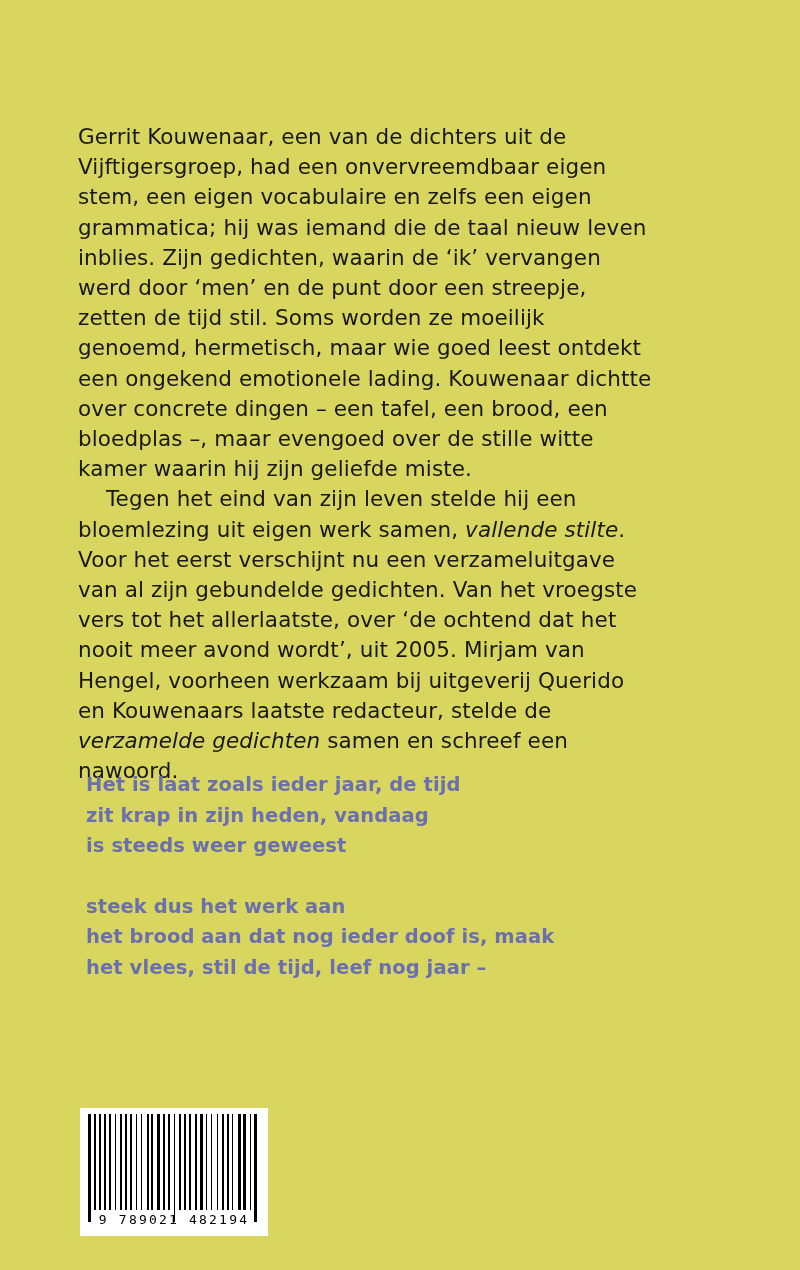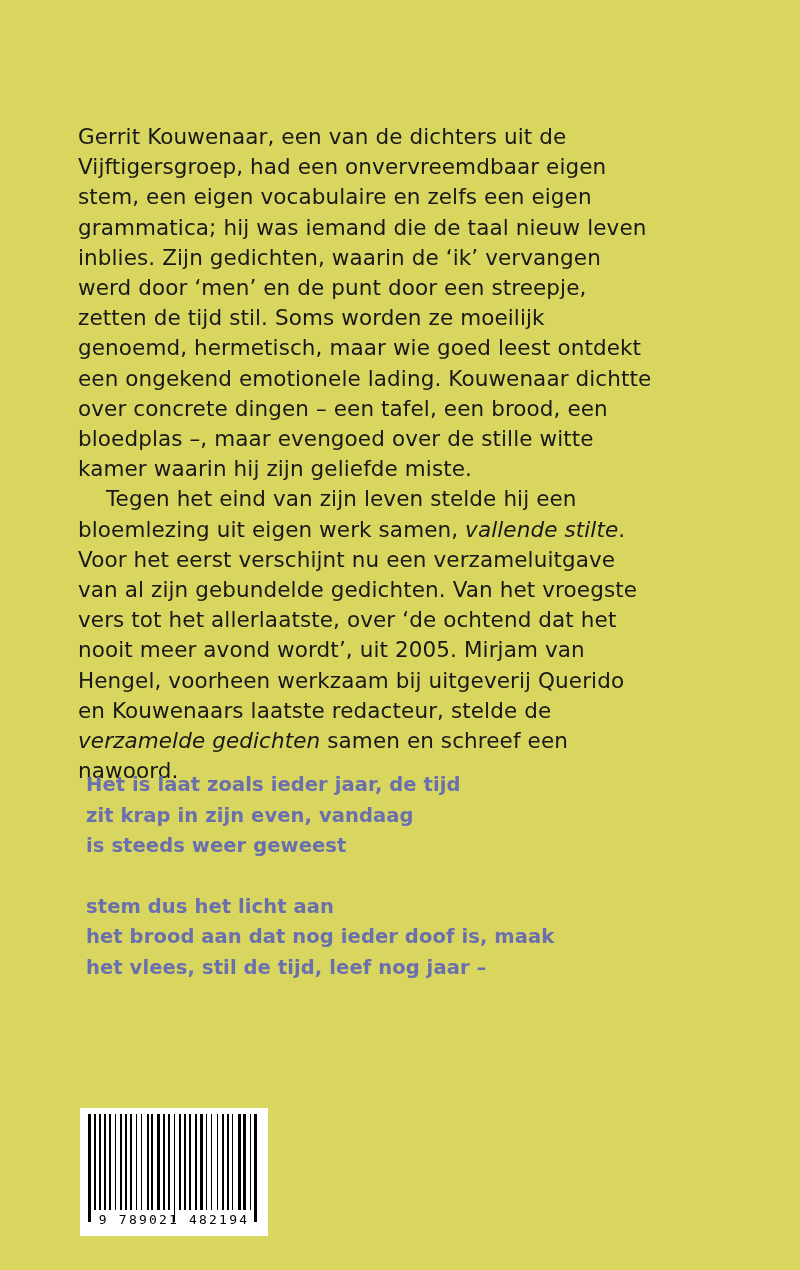--- a/index.html
+++ b/index.html
@@ -103,25 +103,25 @@
 <div class="page">
 
   <div class="blurb">
     <p>Gerrit Kouwenaar, een van de dichters uit de Vijftigersgroep, had een onvervreemdbaar eigen stem, een eigen vocabulaire en zelfs een eigen grammatica; hij was iemand die de taal nieuw leven inblies. Zijn gedichten, waarin de ‘ik’ vervangen werd door ‘men’ en de punt door een streepje, zetten de tijd stil. Soms worden ze moeilijk genoemd, hermetisch, maar wie goed leest ontdekt een ongekend emotionele lading. Kouwenaar dichtte over concrete dingen – een tafel, een brood, een bloedplas –, maar evengoed over de stille witte kamer waarin hij zijn geliefde miste.</p>
     <p class="indent"><span>Tegen het eind van zijn leven stelde hij een bloemlezing uit eigen werk samen, </span><em>vallende stilte</em><span>. Voor het eerst verschijnt nu een verzameluitgave van al zijn gebundelde gedichten. Van het vroegste vers tot het allerlaatste, over ‘de ochtend dat het nooit meer avond wordt’, uit 2005. Mirjam van Hengel, voorheen werkzaam bij uitgeverij Querido en Kouwenaars laatste redacteur, stelde de </span><em>verzamelde gedichten</em><span> samen en schreef een nawoord.</span></p>
   </div>
 
   <div class="poem">
     <div class="stanza">
       <span class="line">Het is laat zoals ieder jaar, de tijd</span>
-      <span class="line">zit krap in zijn even, vandaag</span>
+      <span class="line">zit krap in zijn heden, vandaag</span>
       <span class="line">is steeds weer geweest</span>
     </div>
     <div class="stanza">
-      <span class="line">stem dus het licht aan</span>
+      <span class="line">steek dus het werk aan</span>
       <span class="line">het brood aan dat nog ieder doof is, maak</span>
       <span class="line">het vlees, stil de tijd, leef nog jaar –</span>
     </div>
   </div>
 
   <div class="barcode-wrap">
     <div class="barcode-bars" id="barcode-bars">
         <span class="tall" style="width: 3px;"></span>
         <span class="tall" style="width: 1px; background: transparent;"></span>
         <span style="width: 3px;"></span>

